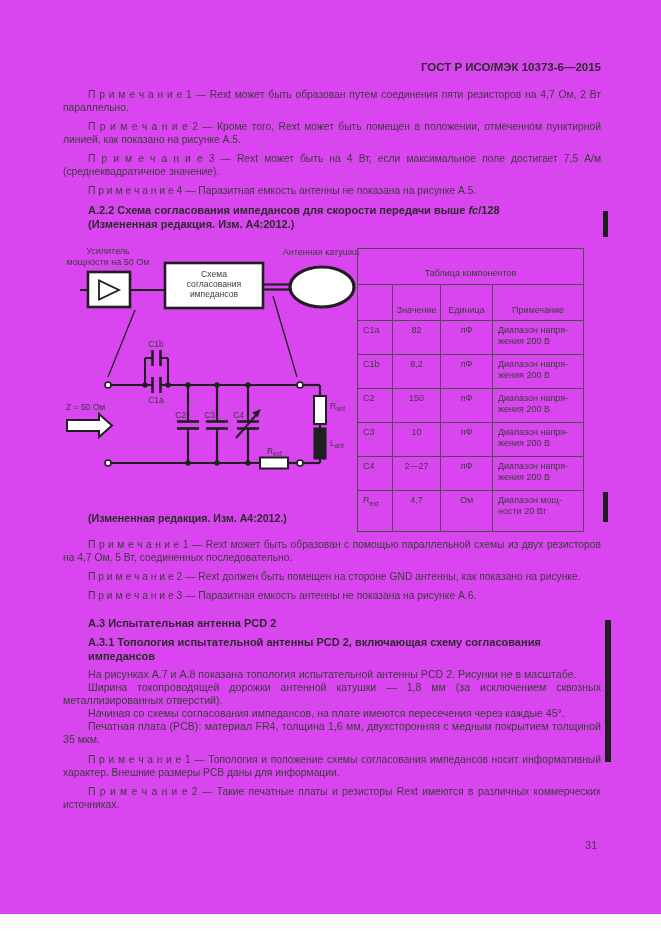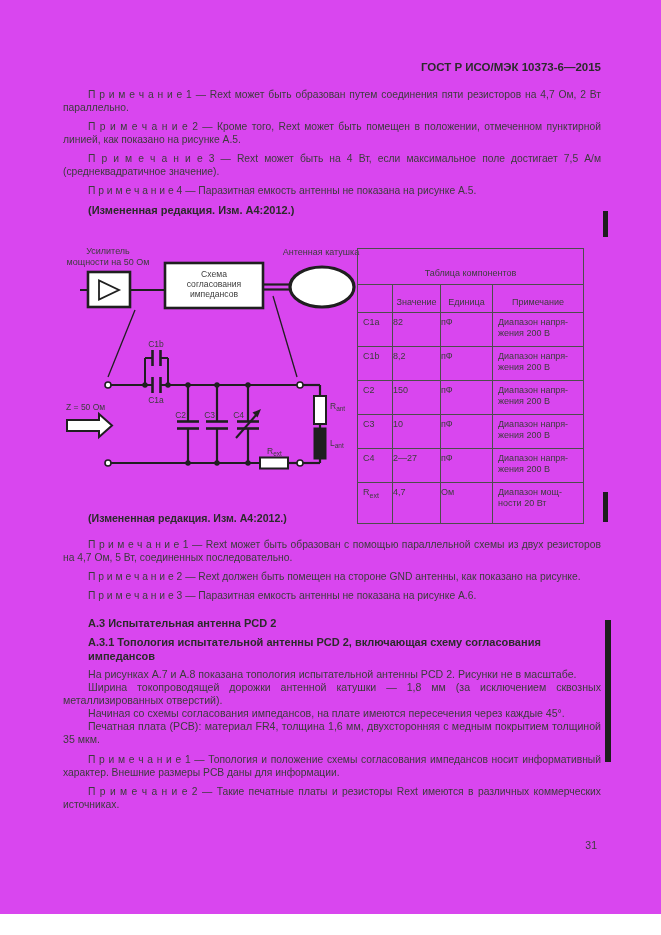--- a/index.html
+++ b/index.html
@@ -14,25 +14,25 @@
   .heading{font-weight:bold;font-size:11px;line-height:14px;color:#2b2b2b;margin:0;}
   .heading-a22{position:absolute;top:203px;left:88px;width:513px;}
   .figure-wrap{position:absolute;top:243px;left:63px;width:520px;height:240px;}
   .figure-svg{position:absolute;top:0;left:0;}
   svg text{font-family:"Liberation Sans","DejaVu Sans",sans-serif;fill:#3c3c3c;}
   .comp-table{position:absolute;left:294px;top:5px;width:226px;border-collapse:collapse;
     table-layout:fixed;font-size:9px;line-height:11px;color:#3c3c3c;}
   .comp-table td,.comp-table th{border:1px solid #4d4d4d;padding:0;font-weight:normal;
     vertical-align:top;overflow:hidden;}
   .comp-table .t-title{height:16px;text-align:center;padding-top:19px;}
-  .comp-table .t-head td{height:15px;text-align:center;padding-top:12px;}
+  .comp-table .t-head td{height:15px;text-align:center;padding-top:20px;}
   .comp-table .t-row td{height:29px;padding-top:4px;}
   .comp-table .t-row.last td{height:36px;}
   .cell-name{padding-left:5px !important;}
-  .cell-val,.cell-unit{margin-top:20px;}
+  .cell-val,.cell-unit{text-align:center;margin-top:20px;}
   .cell-note{padding-left:5px !important;padding-right:2px !important;white-space:pre-line;}
   sub.small{font-size:7px;}
   .caption{position:absolute;top:487px;left:63px;width:538px;text-align:center;font-size:10px;}
   .amended-2{position:absolute;top:512px;left:88px;font-weight:bold;font-size:10.6px;color:#2b2b2b;}
   .section-a3{position:absolute;top:616px;left:63px;width:538px;}
   .section-a3 .heading{padding-left:25px;margin-bottom:5px;}
   .body-p{font-size:10.6px;line-height:13px;text-align:justify;text-indent:25px;margin:0;}
   .section-a3 .note-p:first-of-type{margin-top:6px;}
   .change-bar{position:absolute;background:#1d1d1d;}
   .bar1{left:603px;top:211px;width:5px;height:26px;}
@@ -49,20 +49,21 @@
   <div class="doc-number">ГОСТ Р ИСО/МЭК 10373-6—2015</div>
 
   <div class="notes-block" style="top:88px;">
     <p class="note-p">П р и м е ч а н и е   1 — Rext может быть образован путем соединения пяти резисторов на 4,7 Ом, 2 Вт параллельно.</p>
     <p class="note-p">П р и м е ч а н и е   2 — Кроме того, Rext может быть помещен в положении, отмеченном пунктирной линией, как показано на рисунке А.5.</p>
     <p class="note-p">П р и м е ч а н и е   3 — Rext может быть на 4 Вт, если максимальное поле достигает 7,5 А/м (среднеквадра­тичное значение).</p>
     <p class="note-p">П р и м е ч а н и е   4 — Паразитная емкость антенны не показана на рисунке А.5.</p>
   </div>
 
   <div class="heading-a22">
+    <p class="heading"><span>А.2.2 Схема согласования импедансов для скорости передачи выше </span><span class="it">fc</span><span>/128</span></p>
     <p class="heading">(Измененная редакция. Изм. А4:2012.)</p>
   </div>
 
   <div class="figure-wrap">
     <svg class="figure-svg" width="520" height="240" viewBox="0 0 520 240">
 
       <text x="45" y="11" font-size="9" text-anchor="middle">Усилитель</text>
       <text x="45" y="22" font-size="9" text-anchor="middle">мощности на 50 Ом</text>
 
       <line x1="17" y1="47" x2="25" y2="47" stroke="#1f1f1f" stroke-width="2"></line>

